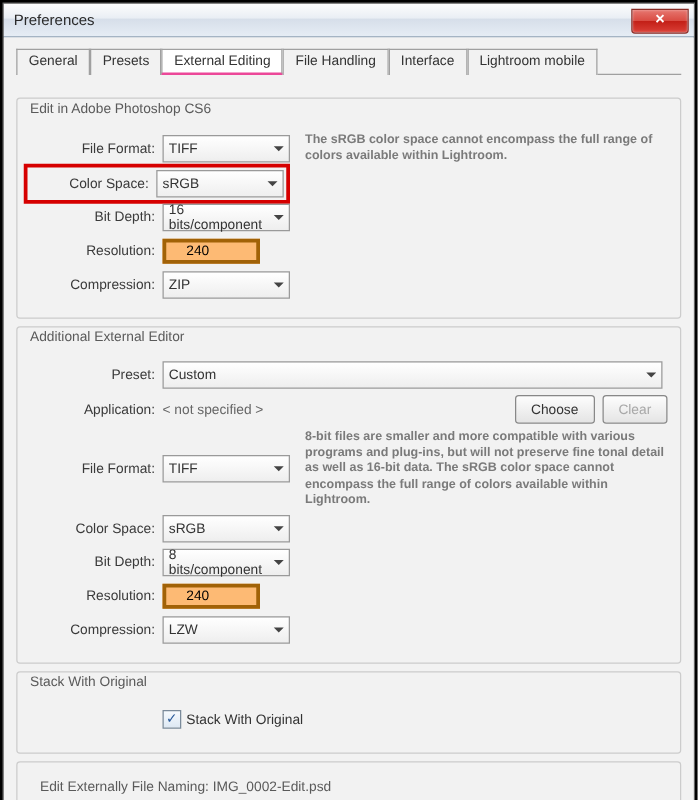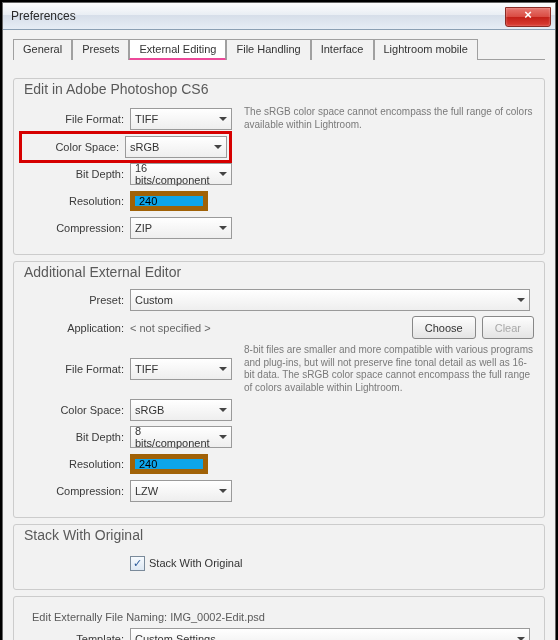--- a/index.html
+++ b/index.html
@@ -76,21 +76,21 @@
     background: #f2f2f2;
     margin: 6px 0;
     padding: 22px 10px 10px 10px;
     position: relative;
   }
   .group-title {
     position: absolute;
     top: 2px;
     left: 8px;
     color: #5a5a5a;
-    font-size: 14px;
+    font-size: 11px;
     padding: 0 2px;
   }
   .row {
     display: flex;
     align-items: center;
     margin: 5px 0;
     min-height: 22px;
   }
   .label {
     width: 100px;
@@ -113,32 +113,33 @@
     width: 0; height: 0;
     border-left: 4px solid transparent;
     border-right: 4px solid transparent;
     border-top: 4px solid #444;
     margin-left: 6px;
   }
   .w110 { width: 92px; }
   .w380 { width: 390px; }
   .input {
     height: 20px;
-    border: 5px solid #a16207;
-    background: #0ea5e9;
-    padding: 0 4px;
+    border: 3px solid #a16207;
+    background: #fdba74;
+    padding: 0 16px;
     font-size: 11px;
     box-sizing: border-box;
   }
   .hint {
     font-size: 10px;
     color: #7a7a7a;
     margin-left: 12px;
     line-height: 1.25;
     max-width: 290px;
+    font-weight: bold;
   }
   .highlight {
     border: 3px solid #d60000;
     padding: 2px;
     display: inline-flex;
     align-items: center;
     margin: -5px 0 -5px -5px;
   }
   .highlight .label { width: 95px; }
   .btn {

